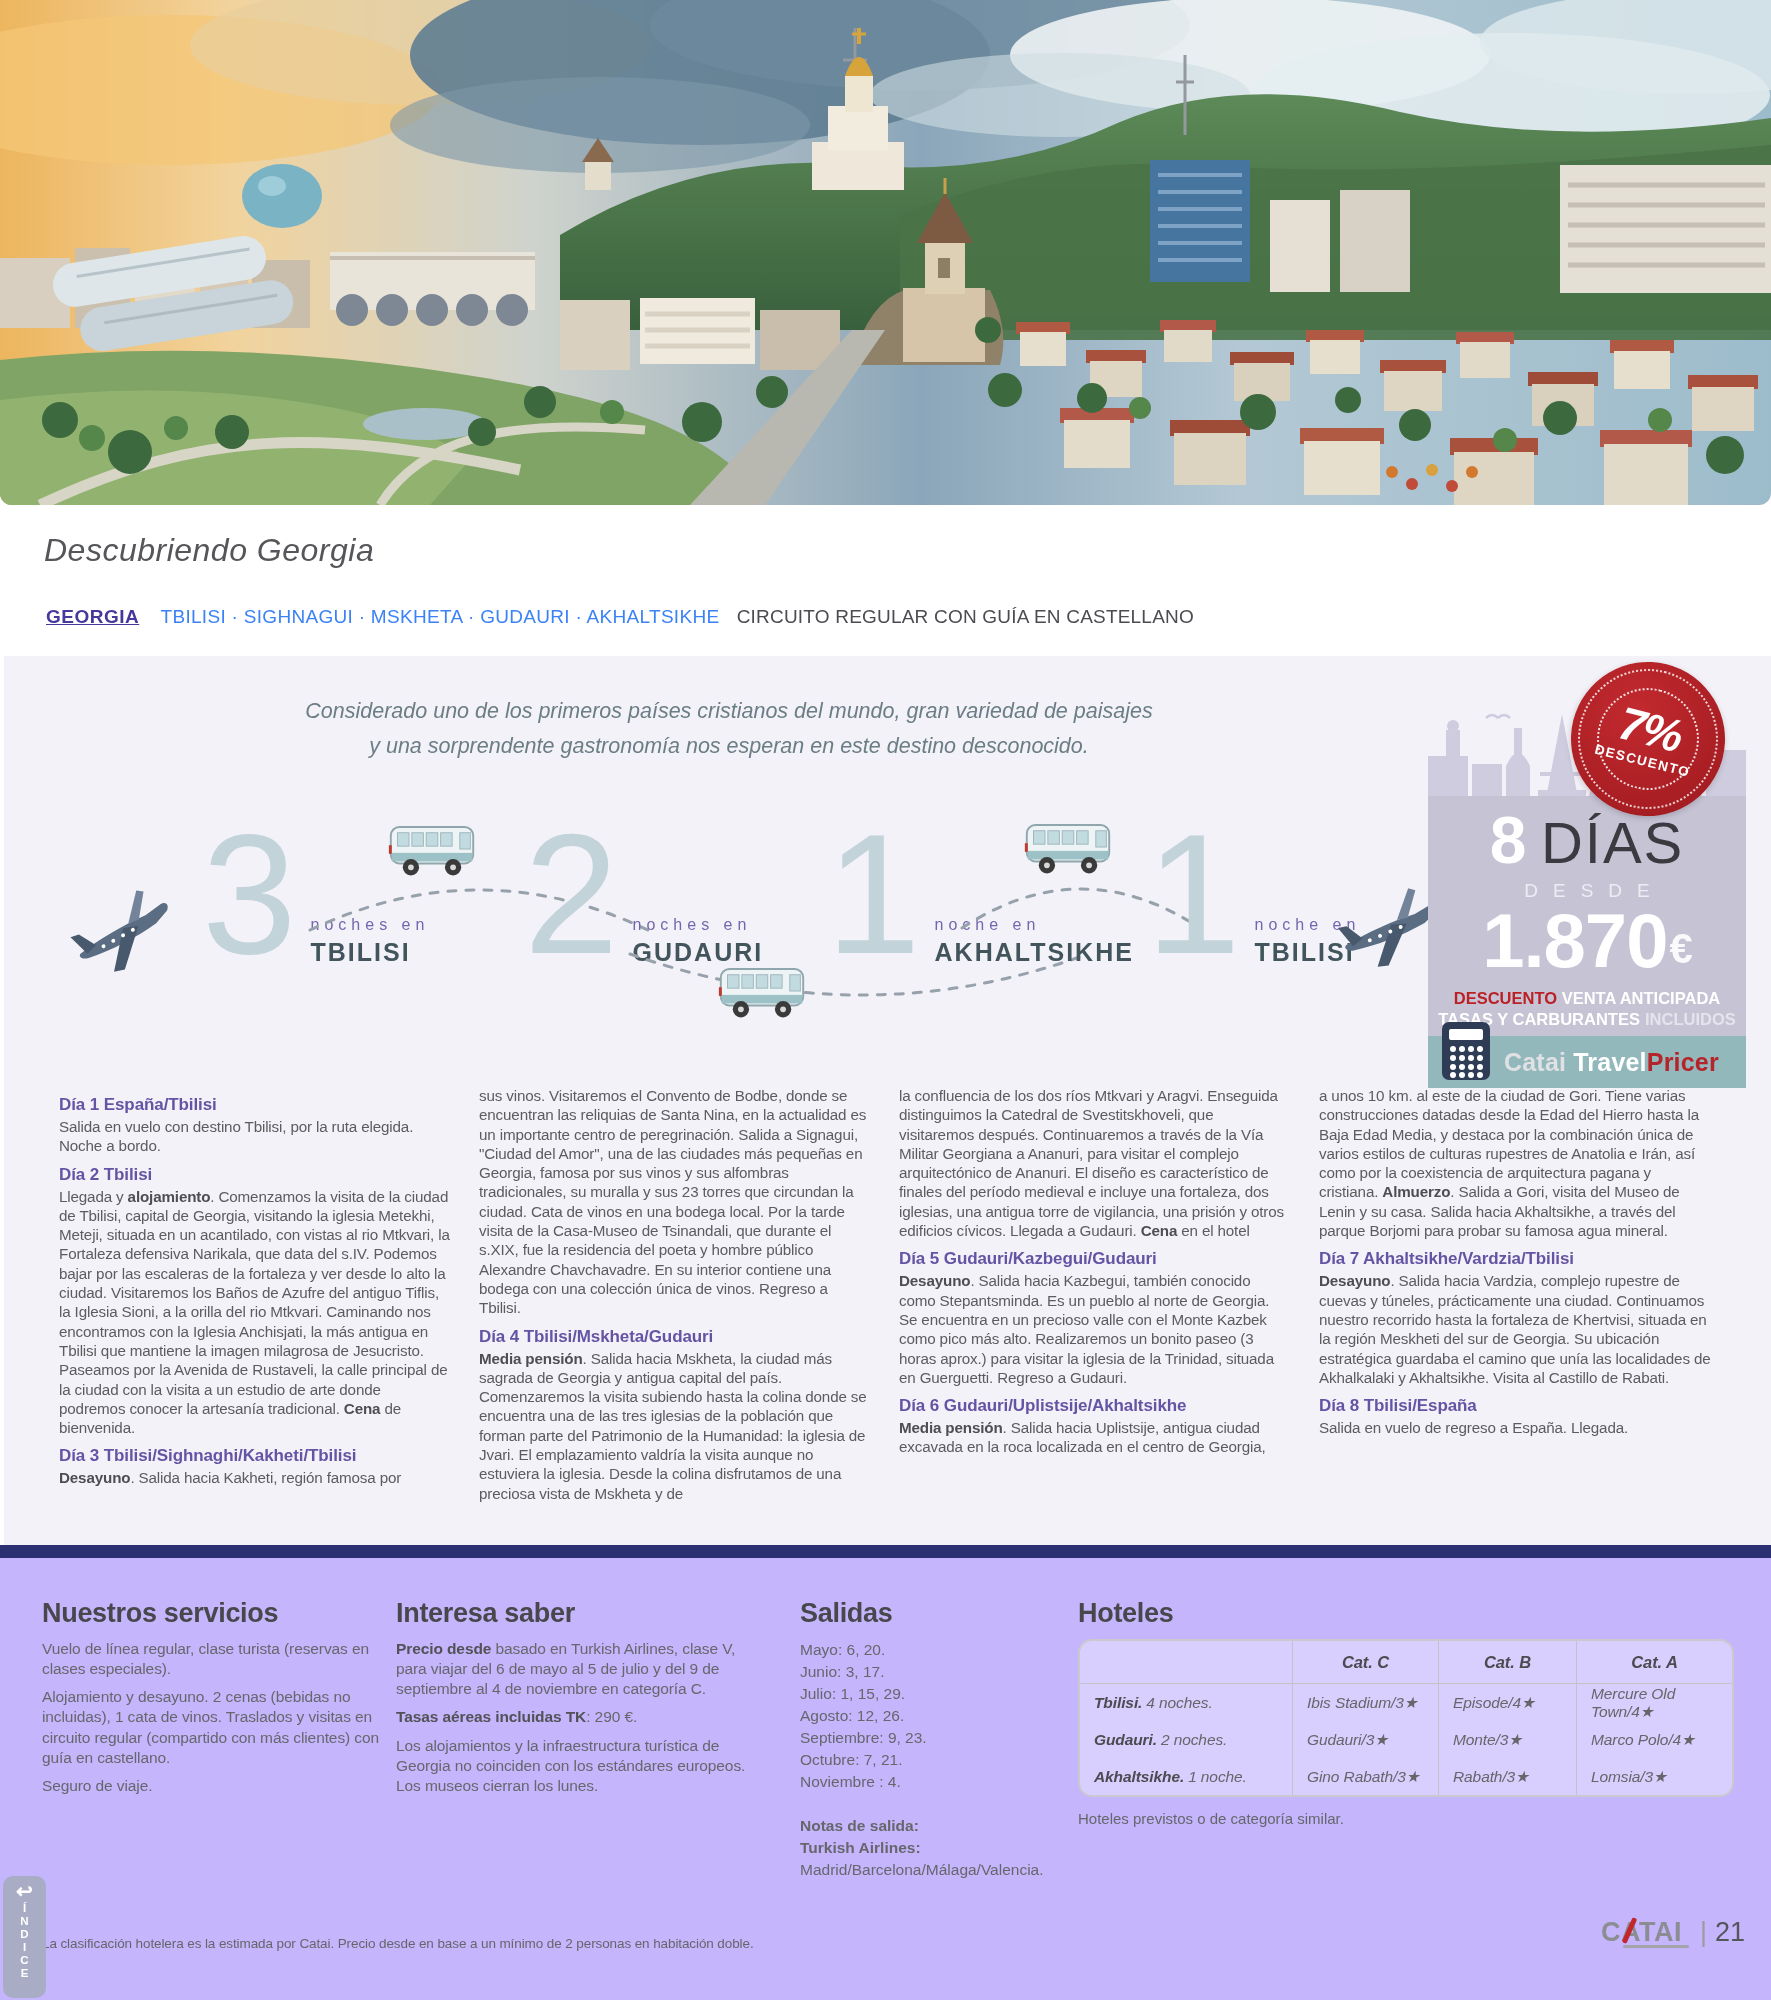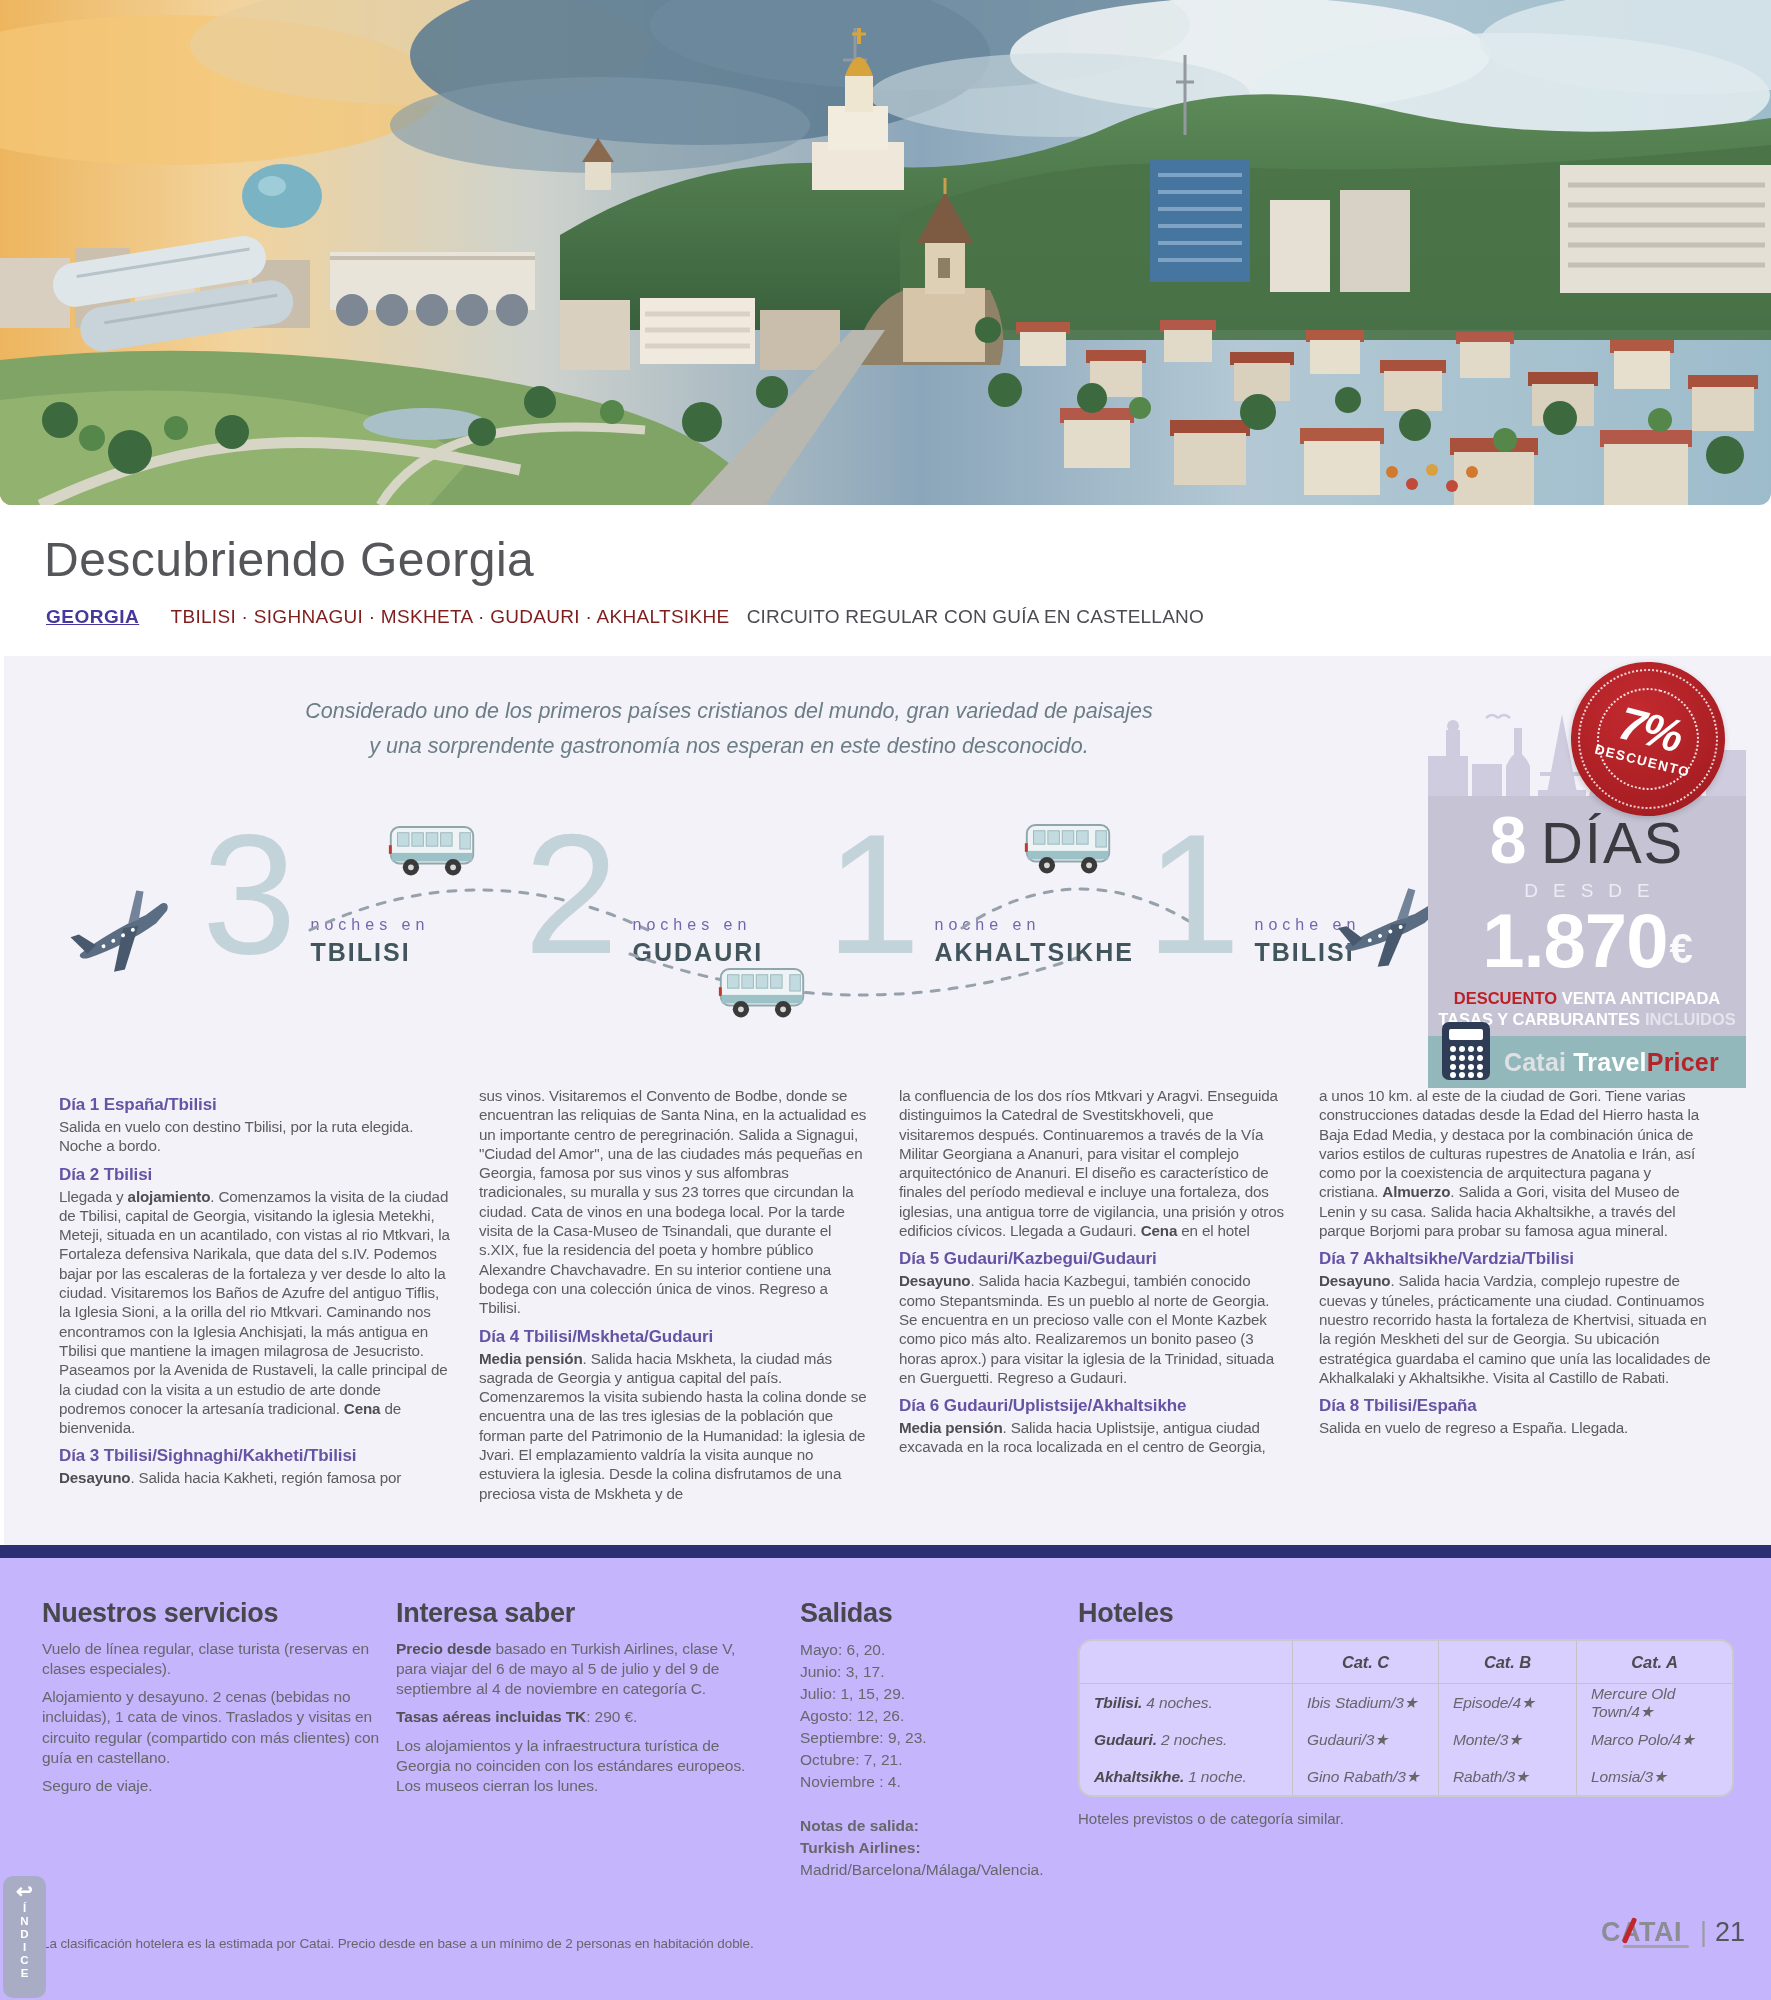--- a/index.html
+++ b/index.html
@@ -5,24 +5,24 @@
   html,body{margin:0;padding:0;}
   body{
     width:1771px;height:2000px;position:relative;background:#ffffff;
     font-family:"Liberation Sans",sans-serif;overflow:hidden;
     -webkit-font-smoothing:antialiased;
   }
   
   .hero{position:absolute;left:0;top:0;width:1771px;height:505px;border-radius:0 0 12px 12px;overflow:hidden;}
   .hero svg{display:block;width:100%;height:100%;}
   
-  .page-title{position:absolute;left:44px;top:532px;font-size:48px;color:#55565a;font-weight:400;letter-spacing:.5px;}
+  .page-title{position:absolute;left:44px;top:532px;font-size:32px;color:#55565a;font-weight:400;letter-spacing:.5px;font-style:italic;}
   .subtitle-row{position:absolute;left:46px;top:606px;font-size:19px;white-space:nowrap;}
   .country{color:#46399b;font-weight:bold;letter-spacing:.5px;text-decoration:underline;}
-  .route{color:#7f1d1d;margin-left:26px;letter-spacing:.3px;}
+  .route{color:#3b82f6;margin-left:16px;letter-spacing:.3px;}
   .circuit{color:#4b4b52;margin-left:12px;letter-spacing:.2px;}
   
   .main-panel{position:absolute;left:4px;top:656px;width:1771px;height:889px;background:#f3f2f8;padding-left:8px;}
   .intro{position:absolute;left:250px;top:38px;width:950px;text-align:center;font-style:italic;
          font-size:21.5px;color:#6b7d85;line-height:1.62;}
   
   .stop{position:absolute;display:flex;align-items:flex-start;}
   .num{font-size:170px;line-height:.78;color:#c3d3da;font-weight:400;}
   .stop-text{margin-left:14px;margin-top:88px;}
   .stop-small{font-size:16px;letter-spacing:5px;color:#7466ae;}

